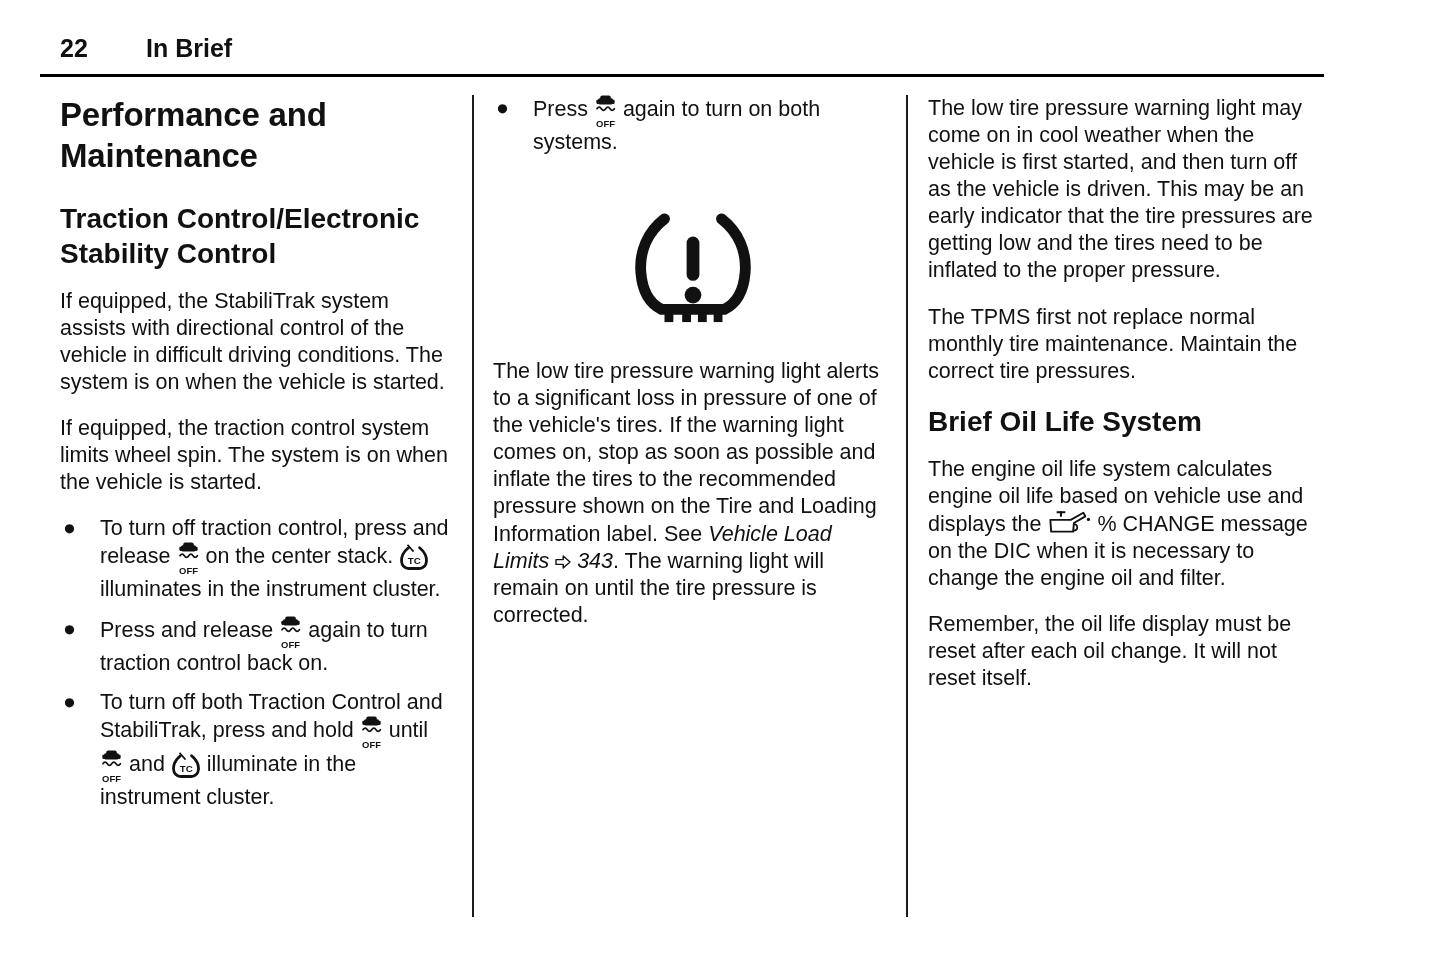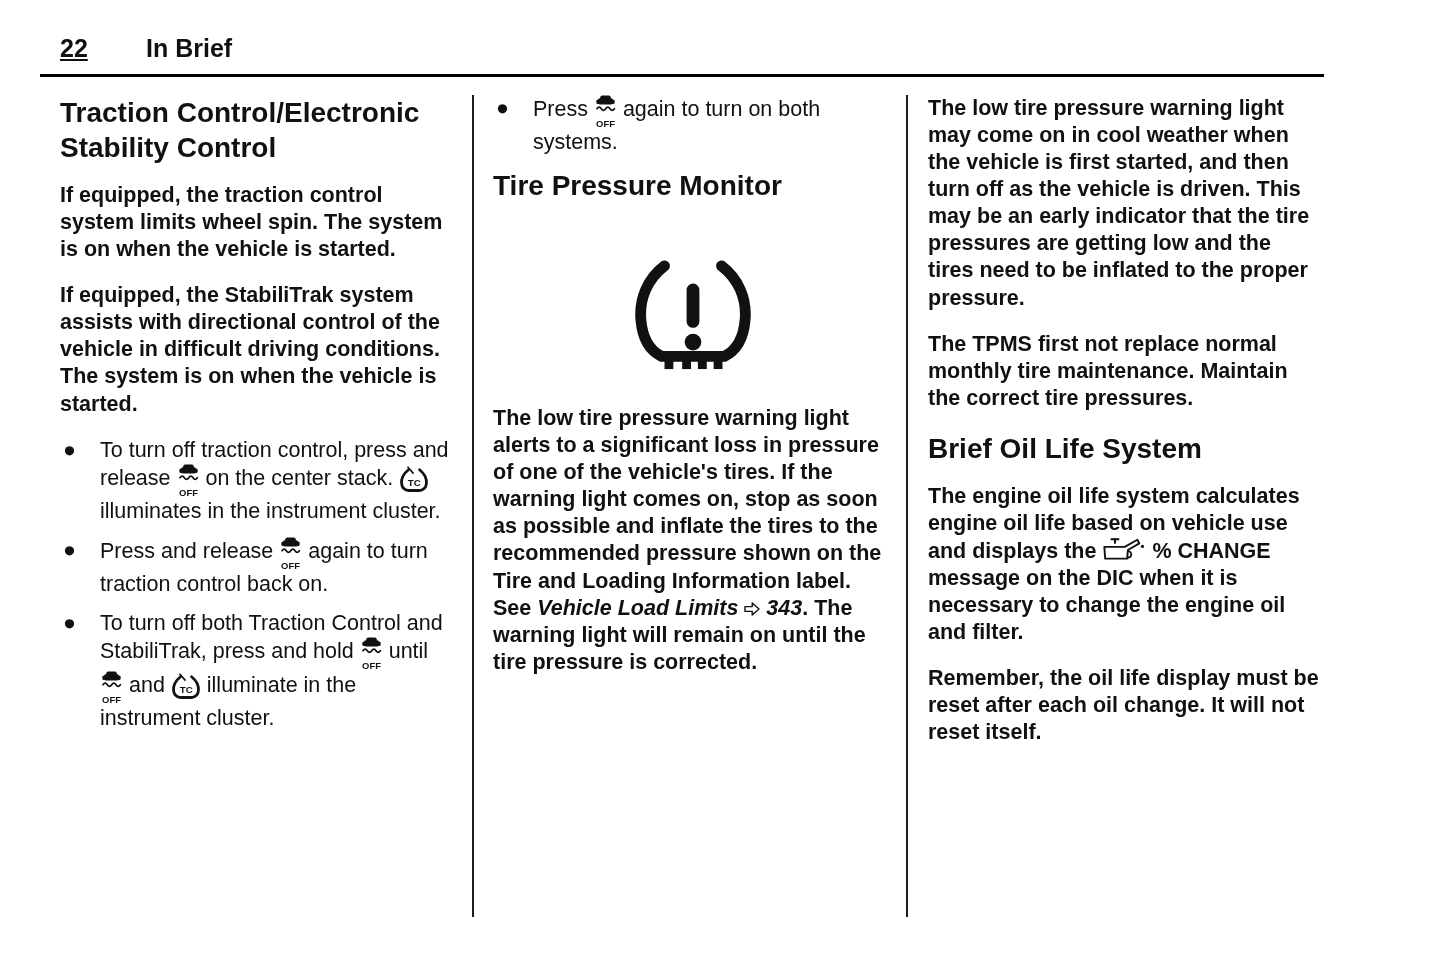--- a/index.html
+++ b/index.html
@@ -6,37 +6,37 @@
   body {
     width:1445px; height:965px;
     font-family:"Liberation Sans", sans-serif;
     color:#111;
     -webkit-font-smoothing:antialiased;
   }
   .page { position:relative; width:1445px; height:965px; overflow:hidden; background:#fff; }
 
   
   .hdr { display:flex; align-items:baseline; padding:34px 0 0 60px; }
-  .hdr .num { font-size:25px; font-weight:bold; width:86px;text-decoration:underline; }
+  .hdr .num { font-size:25px; font-weight:bold; width:86px; }
   .hdr .ttl { font-size:25px; font-weight:bold;text-align:right; }
   .hdr-rule { height:3px; background:#000; margin:11px 0 0 40px; width:1284px; }
 
   
   .cols { display:flex; margin:18px 0 0 60px; }
   .col.c1 { width:395px; }
   .col.c2 { width:400px; }
   .col.c3 { width:393px; }
   .vr { width:2px; background:#1c1c1c; height:822px; flex:0 0 2px; }
   .vr.v1 { margin-left:17px; margin-right:19px; }
   .vr.v2 { margin-left:13px; margin-right:20px; }
 
   h1 { font-size:33px; line-height:1.24; margin:0 0 24px; letter-spacing:-0.2px; font-weight:bold; }
   h2 { font-size:28px; line-height:1.25; margin:10px 0 17px; font-weight:bold; }
   h2.first { margin-top:0; }
-  p { font-size:21.5px; line-height:1.26; margin:0 0 19px;font-weight:bold; }
+  p { font-size:21.5px; line-height:1.26; margin:0 0 19px; }
 
   .b { display:flex; margin:0 0 12px; }
   .b .dot { flex:0 0 37px; font-size:21.5px; line-height:1.26; padding-left:3px; }
   .b .bt { flex:1; font-size:21.5px; line-height:1.26; }
 
   em { font-style:italic; }
 
   .fig { text-align:center; margin:56px 0 28px; }
 
   
@@ -54,23 +54,24 @@
 
   <div class="hdr">
     <span class="num">22</span>
     <span class="ttl">In Brief</span>
   </div>
   <div class="hdr-rule"></div>
 
   <div class="cols">
 
     <div class="col c1">
+      <h1>Performance and Maintenance</h1>
       <h2 class="first">Traction Control/Electronic Stability Control</h2>
+      <p>If equipped, the StabiliTrak system assists with directional control of the vehicle in difficult driving conditions. The system is on when the vehicle is started.</p>
       <p>If equipped, the traction control system limits wheel spin. The system is on when the vehicle is started.</p>
-      <p>If equipped, the StabiliTrak system assists with directional control of the vehicle in difficult driving conditions. The system is on when the vehicle is started.</p>
 
       <div class="b">
         <span class="dot">●</span>
         <span class="bt">To turn off traction control, press and release <svg class="icon-traction-off" viewBox="0 0 24 36" xmlns="http://www.w3.org/2000/svg">
     <rect x="6.5" y="0.5" width="11" height="5.5" rx="2" fill="#111"></rect>
     <rect x="4" y="3.5" width="16" height="6.5" rx="2" fill="#111"></rect>
     <rect x="2.3" y="5" width="3.2" height="4.5" rx="1.2" fill="#111"></rect>
     <rect x="18.5" y="5" width="3.2" height="4.5" rx="1.2" fill="#111"></rect>
     <path d="M3,14.5 q2.3,-3.4 4.6,0 q2.3,3.4 4.6,0 q2.3,-3.4 4.6,0 q2.3,3.4 4.6,0" fill="none" stroke="#111" stroke-width="1.8" stroke-linecap="round"></path>
     <text x="12" y="33.5" font-size="10" font-weight="bold" text-anchor="middle" fill="#111">OFF</text>
@@ -123,21 +124,20 @@
         <span class="bt">Press <svg class="icon-traction-off" viewBox="0 0 24 36" xmlns="http://www.w3.org/2000/svg">
     <rect x="6.5" y="0.5" width="11" height="5.5" rx="2" fill="#111"></rect>
     <rect x="4" y="3.5" width="16" height="6.5" rx="2" fill="#111"></rect>
     <rect x="2.3" y="5" width="3.2" height="4.5" rx="1.2" fill="#111"></rect>
     <rect x="18.5" y="5" width="3.2" height="4.5" rx="1.2" fill="#111"></rect>
     <path d="M3,14.5 q2.3,-3.4 4.6,0 q2.3,3.4 4.6,0 q2.3,-3.4 4.6,0 q2.3,3.4 4.6,0" fill="none" stroke="#111" stroke-width="1.8" stroke-linecap="round"></path>
     <text x="12" y="33.5" font-size="10" font-weight="bold" text-anchor="middle" fill="#111">OFF</text>
   </svg> again to turn on both systems.</span>
       </div>
 
-      <h2>Tire Pressure Monitor</h2>
 
       <div class="fig">
         <svg class="icon-tpms" viewBox="0 0 130 116" xmlns="http://www.w3.org/2000/svg">
           <path d="M36,7 C19,20 10,40 12,62 C13.5,80 21,93 33,99 L97,99 C109,93 116.5,80 118,62 C120,40 111,20 94,7" fill="none" stroke="#111" stroke-width="11" stroke-linecap="round"></path>
           <rect x="36" y="102" width="9" height="10" fill="#111"></rect>
           <rect x="54" y="102" width="9" height="10" fill="#111"></rect>
           <rect x="70" y="102" width="9" height="10" fill="#111"></rect>
           <rect x="86" y="102" width="9" height="10" fill="#111"></rect>
           <rect x="58.5" y="25" width="13" height="45" rx="6.5" fill="#111"></rect>
           <circle cx="65" cy="84.5" r="8.5" fill="#111"></circle>

